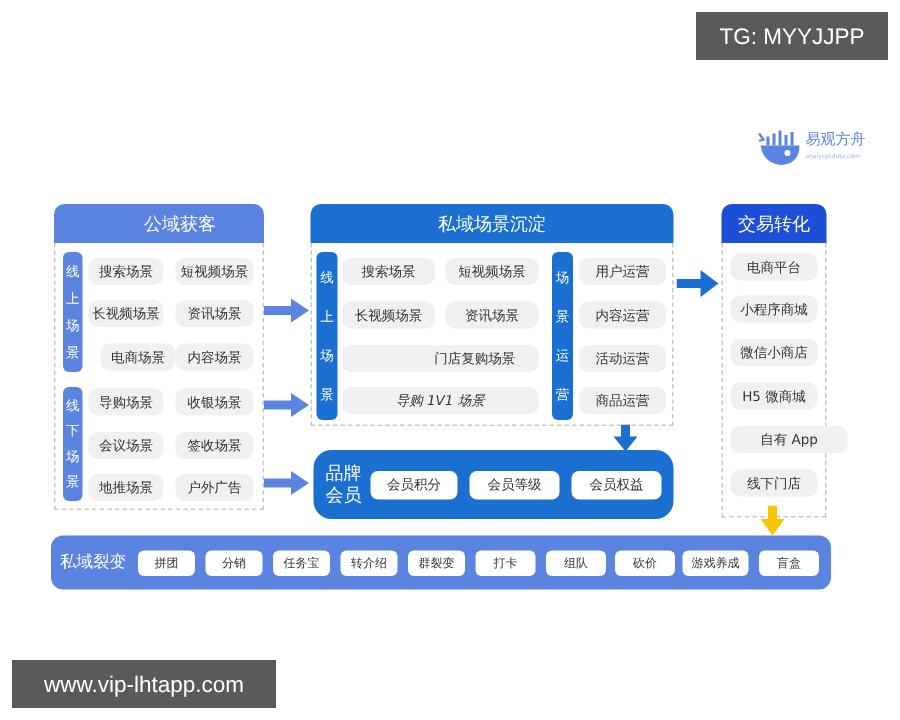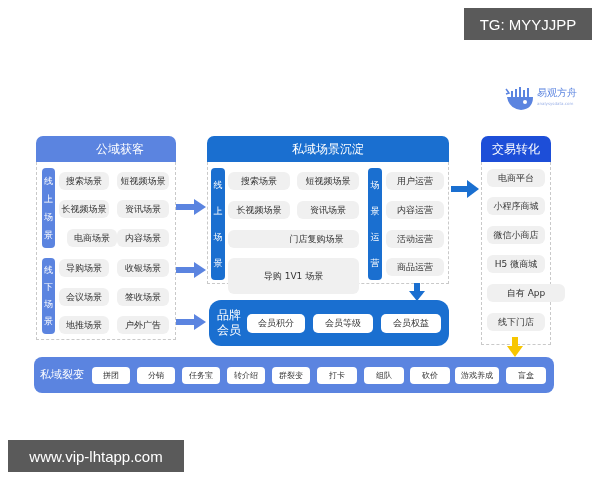--- a/index.html
+++ b/index.html
@@ -153,21 +153,21 @@
     <span>线</span>
     <span>上</span>
     <span>场</span>
     <span>景</span>
   </div>
   <div class="pill" style="left:20px;top:10px;width:62px;height:18px;">搜索场景</div>
   <div class="pill" style="left:89px;top:10px;width:62px;height:18px;">短视频场景</div>
   <div class="pill" style="left:20px;top:39px;width:62px;height:18px;">长视频场景</div>
   <div class="pill" style="left:89px;top:39px;width:62px;height:18px;">资讯场景</div>
   <div class="pill" style="left:20px;top:68px;width:131px;height:18px;padding-left:46px;">门店复购场景</div>
-  <div class="pill" style="left:20px;top:96px;width:131px;height:36px;">导购 1V1 场景</div>
+  <div class="pill" style="left:20px;top:96px;width:131px;height:18px;font-style:italic;">导购 1V1 场景</div>
 
   <div class="vlabel vl-blue-dark" style="left:160px;top:6px;width:14px;height:112px;">
     <span>场</span>
     <span>景</span>
     <span>运</span>
     <span>营</span>
   </div>
   <div class="pill" style="left:178px;top:10px;width:58px;height:18px;">用户运营</div>
   <div class="pill" style="left:178px;top:39px;width:58px;height:18px;">内容运营</div>
   <div class="pill" style="left:178px;top:68px;width:58px;height:18px;">活动运营</div>

